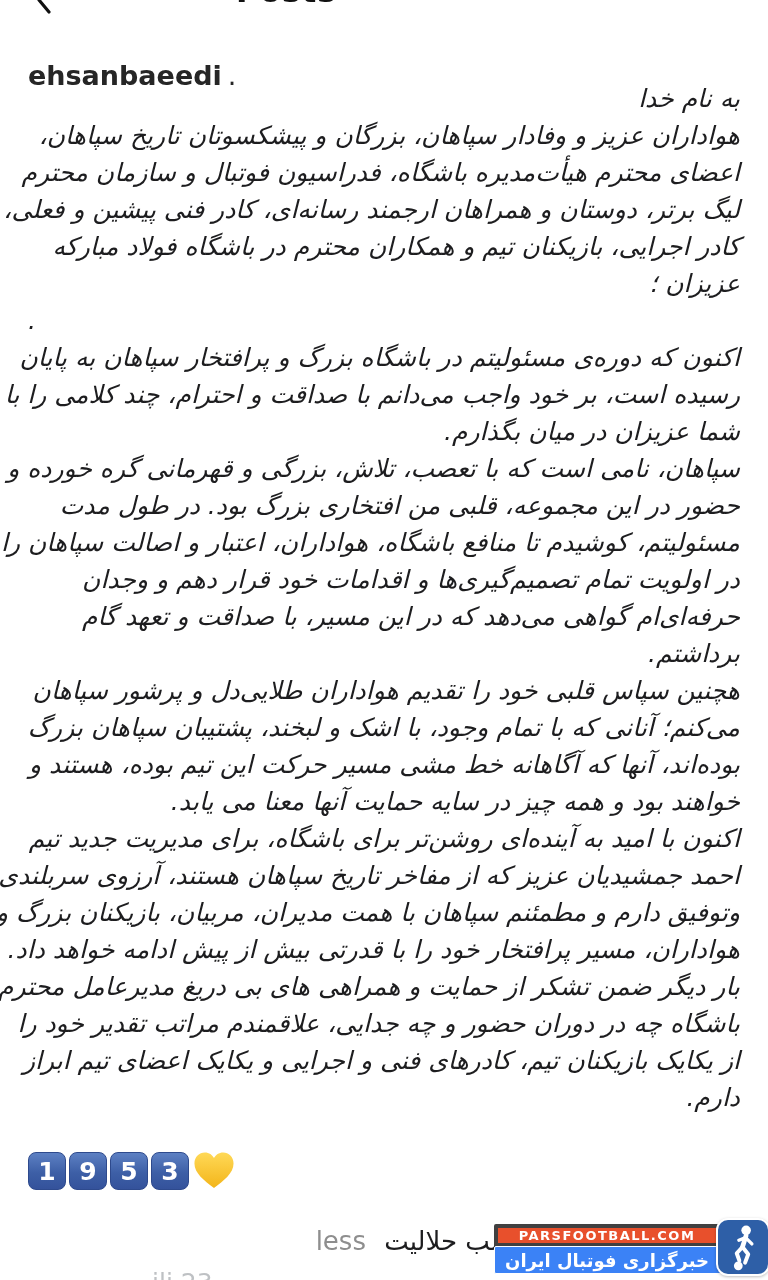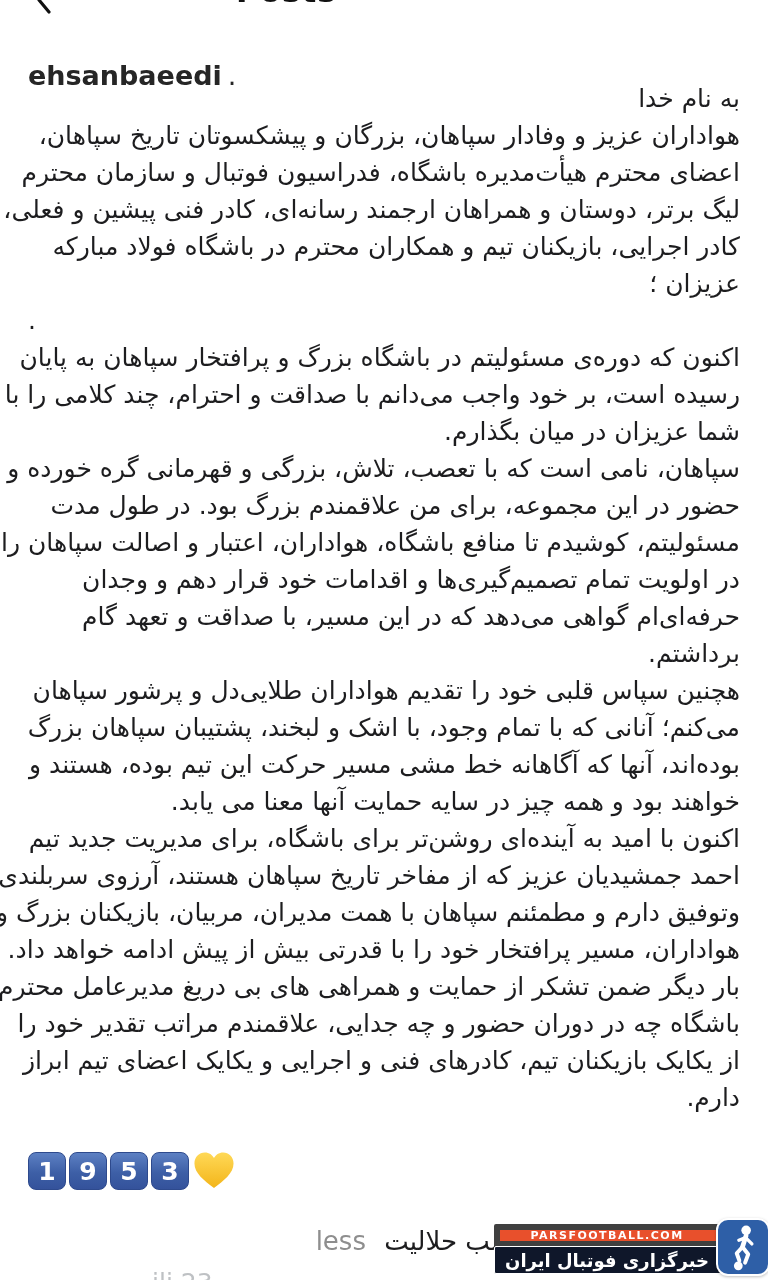--- a/index.html
+++ b/index.html
@@ -14,21 +14,21 @@
   .top-clip { position:absolute; top:0; left:0; width:768px; height:14px; overflow:hidden; }
   .back-btn { position:absolute; top:-17px; left:28px; width:34px; height:34px; color:#111; }
   .back-btn svg { width:34px; height:34px; }
   .top-title { position:absolute; top:-27px; left:236px; font-size:31px; font-weight:700; color:#111;
                letter-spacing:1px; font-family:"DejaVu Sans", sans-serif; }
   
   .user-row { position:absolute; top:44px; left:28px; font-size:27px; color:#262626;margin-top:16px; }
   .user-row .uname { font-weight:700; }
   .user-row .udot { font-weight:400; margin-left:6px; }
   
-  .caption { position:absolute; top:80px; left:28px; right:28px; }
+  .caption { position:absolute; top:80px; left:28px; right:28px;font-style:italic; }
   .cap-line {
     height:37px; line-height:37px; font-size:25px;
     direction:rtl; text-align:right; white-space:nowrap;
     color:#1d1d1f;
   }
   .cap-line.ltr { direction:ltr; text-align:left; }
   
   .emoji-row { position:absolute; top:1150px; left:28px; display:flex; align-items:center; }
   .keycaps { display:flex; gap:3px; }
   .keycap {
@@ -50,22 +50,22 @@
   .bottom-partial {
     position:absolute; top:1268px; left:152px;
     font-size:25px; color:#8a8f94; opacity:.55; white-space:nowrap;
   }
   
   .watermark { position:absolute; top:1218px; right:-2px; display:flex; align-items:stretch; }
   .wm-banners { display:flex; flex-direction:column; justify-content:center; margin-right:-8px; margin-top:4px; }
   .wm-orange {
     height:23px; padding:0 14px 0 10px;
     display:flex; align-items:center; justify-content:center;
-    color:#fff; font-size:11px; font-weight:700; letter-spacing:1.5px;
-    border:6px solid #404040; border-radius:2px;
+    color:#fff; font-size:13px; font-weight:700; letter-spacing:1.5px;
+    border:4px solid #404040; border-radius:2px;
   }
   .wm-blue {
     height:28px; padding:0 14px 0 10px; margin-top:-1px;
     display:flex; align-items:center; justify-content:center;
     color:#fff; font-size:18px; font-weight:700;
     border:1px solid #fff; border-radius:2px;
     direction:rtl;
   }
   .wm-icon {
     width:54px; height:58px; border-radius:12px;
@@ -99,21 +99,21 @@
     <div class="cap-line">هواداران عزیز و وفادار سپاهان، بزرگان و پیشکسوتان تاریخ سپاهان،</div>
     <div class="cap-line">اعضای محترم هیأت‌مدیره باشگاه، فدراسیون فوتبال و سازمان محترم</div>
     <div class="cap-line">لیگ برتر، دوستان و همراهان ارجمند رسانه‌ای، کادر فنی پیشین و فعلی،</div>
     <div class="cap-line">کادر اجرایی، بازیکنان تیم و همکاران محترم در باشگاه فولاد مبارکه</div>
     <div class="cap-line">عزیزان ؛</div>
     <div class="cap-line ltr">.</div>
     <div class="cap-line">اکنون که دوره‌ی مسئولیتم در باشگاه بزرگ و پرافتخار سپاهان به پایان</div>
     <div class="cap-line">رسیده است، بر خود واجب می‌دانم با صداقت و احترام، چند کلامی را با</div>
     <div class="cap-line">شما عزیزان در میان بگذارم.</div>
     <div class="cap-line">سپاهان، نامی است که با تعصب، تلاش، بزرگی و قهرمانی گره خورده و</div>
-    <div class="cap-line">حضور در این مجموعه، برای من علاقمندم بزرگ بود. در طول مدت</div>
+    <div class="cap-line">حضور در این مجموعه، قلبی من افتخاری بزرگ بود. در طول مدت</div>
     <div class="cap-line">مسئولیتم، کوشیدم تا منافع باشگاه، هواداران، اعتبار و اصالت سپاهان را</div>
     <div class="cap-line">در اولویت تمام تصمیم‌گیری‌ها و اقدامات خود قرار دهم و وجدان</div>
     <div class="cap-line">حرفه‌ای‌ام گواهی می‌دهد که در این مسیر، با صداقت و تعهد گام</div>
     <div class="cap-line">برداشتم.</div>
     <div class="cap-line">هچنین سپاس قلبی خود را تقدیم هواداران طلایی‌دل و پرشور سپاهان</div>
     <div class="cap-line">می‌کنم؛ آنانی که با تمام وجود، با اشک و لبخند، پشتیبان سپاهان بزرگ</div>
     <div class="cap-line">بوده‌اند، آنها که آگاهانه خط مشی مسیر حرکت این تیم بوده، هستند و</div>
     <div class="cap-line">خواهند بود و همه چیز در سایه حمایت آنها معنا می یابد.</div>
     <div class="cap-line">اکنون با امید به آینده‌ای روشن‌تر برای باشگاه، برای مدیریت جدید تیم</div>
     <div class="cap-line">احمد جمشیدیان عزیز که از مفاخر تاریخ سپاهان هستند، آرزوی سربلندی</div>
@@ -148,21 +148,21 @@
 <div class="more-line">
   <span>کر و طلب حلالیت</span>
   <span class="less">less</span>
 </div>
 
 <div class="bottom-partial">ili 23</div>
 
 <div class="watermark">
   <div class="wm-banners">
     <div class="wm-orange" style="background: rgb(232, 80, 44);">PARSFOOTBALL.COM</div>
-    <div class="wm-blue" style="background: #0f172a;">خبرگزاری فوتبال ایران</div>
+    <div class="wm-blue" style="background: #3b82f6;">خبرگزاری فوتبال ایران</div>
   </div>
   <div class="wm-icon" style="background: rgb(46, 95, 167);">
     <svg viewBox="0 0 40 46" fill="none">
       <circle cx="23" cy="7" r="4.6" fill="#fff"></circle>
       <path d="M23 12 L19.5 23" stroke="#fff" stroke-width="4.5" stroke-linecap="round"></path>
       <path d="M22.5 14 L28.5 20" stroke="#fff" stroke-width="3.2" stroke-linecap="round"></path>
       <path d="M22.5 14 L16 16.5" stroke="#fff" stroke-width="3.2" stroke-linecap="round"></path>
       <path d="M19.5 23 L25 30 L22 38" stroke="#fff" stroke-width="3.8" stroke-linecap="round" stroke-linejoin="round"></path>
       <path d="M19.5 23 L14 29 L16.5 36" stroke="#fff" stroke-width="3.8" stroke-linecap="round" stroke-linejoin="round"></path>
       <circle cx="15.5" cy="41" r="4.2" fill="#fff"></circle>

